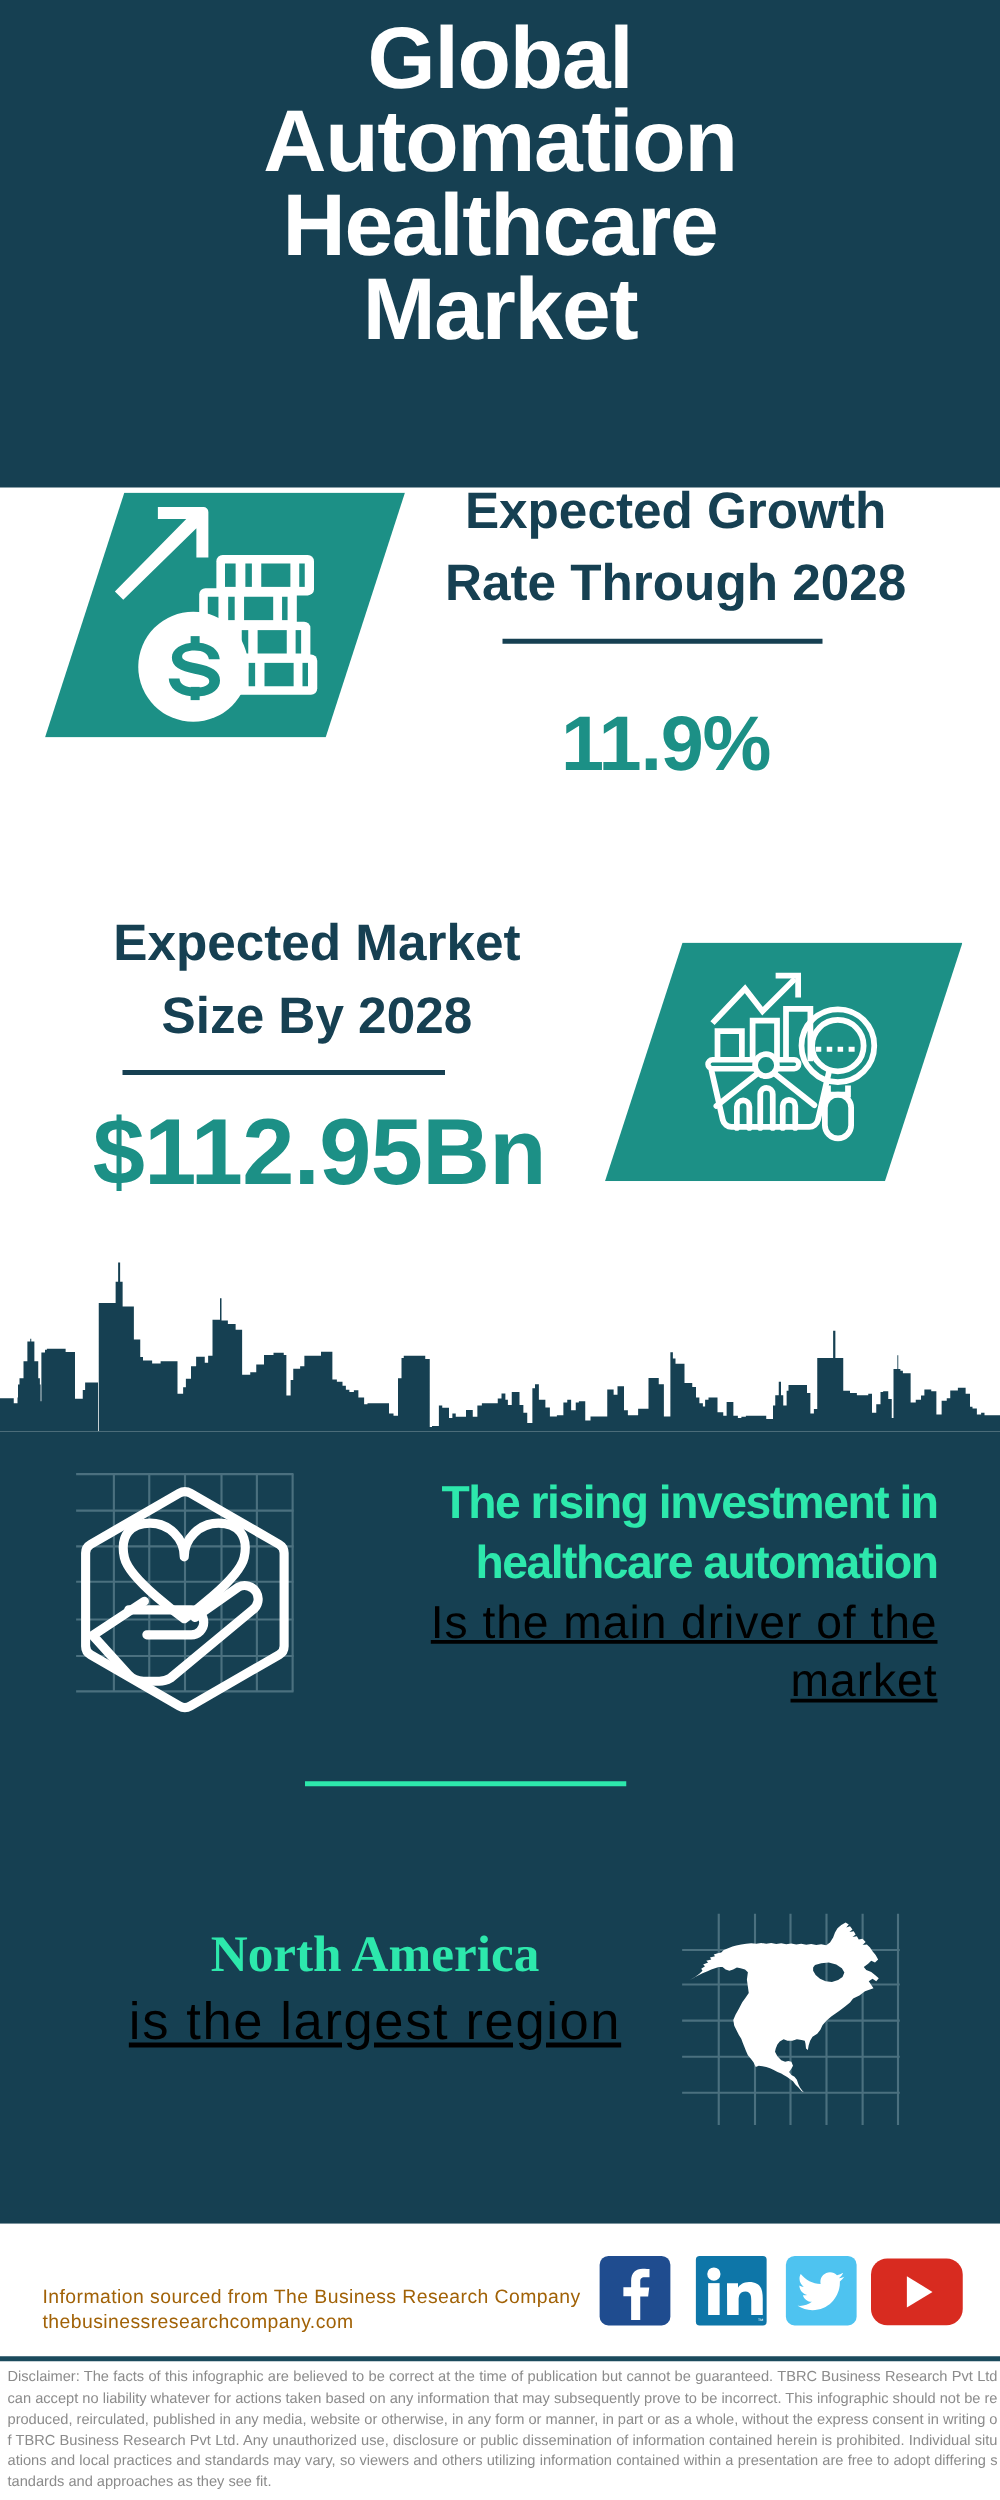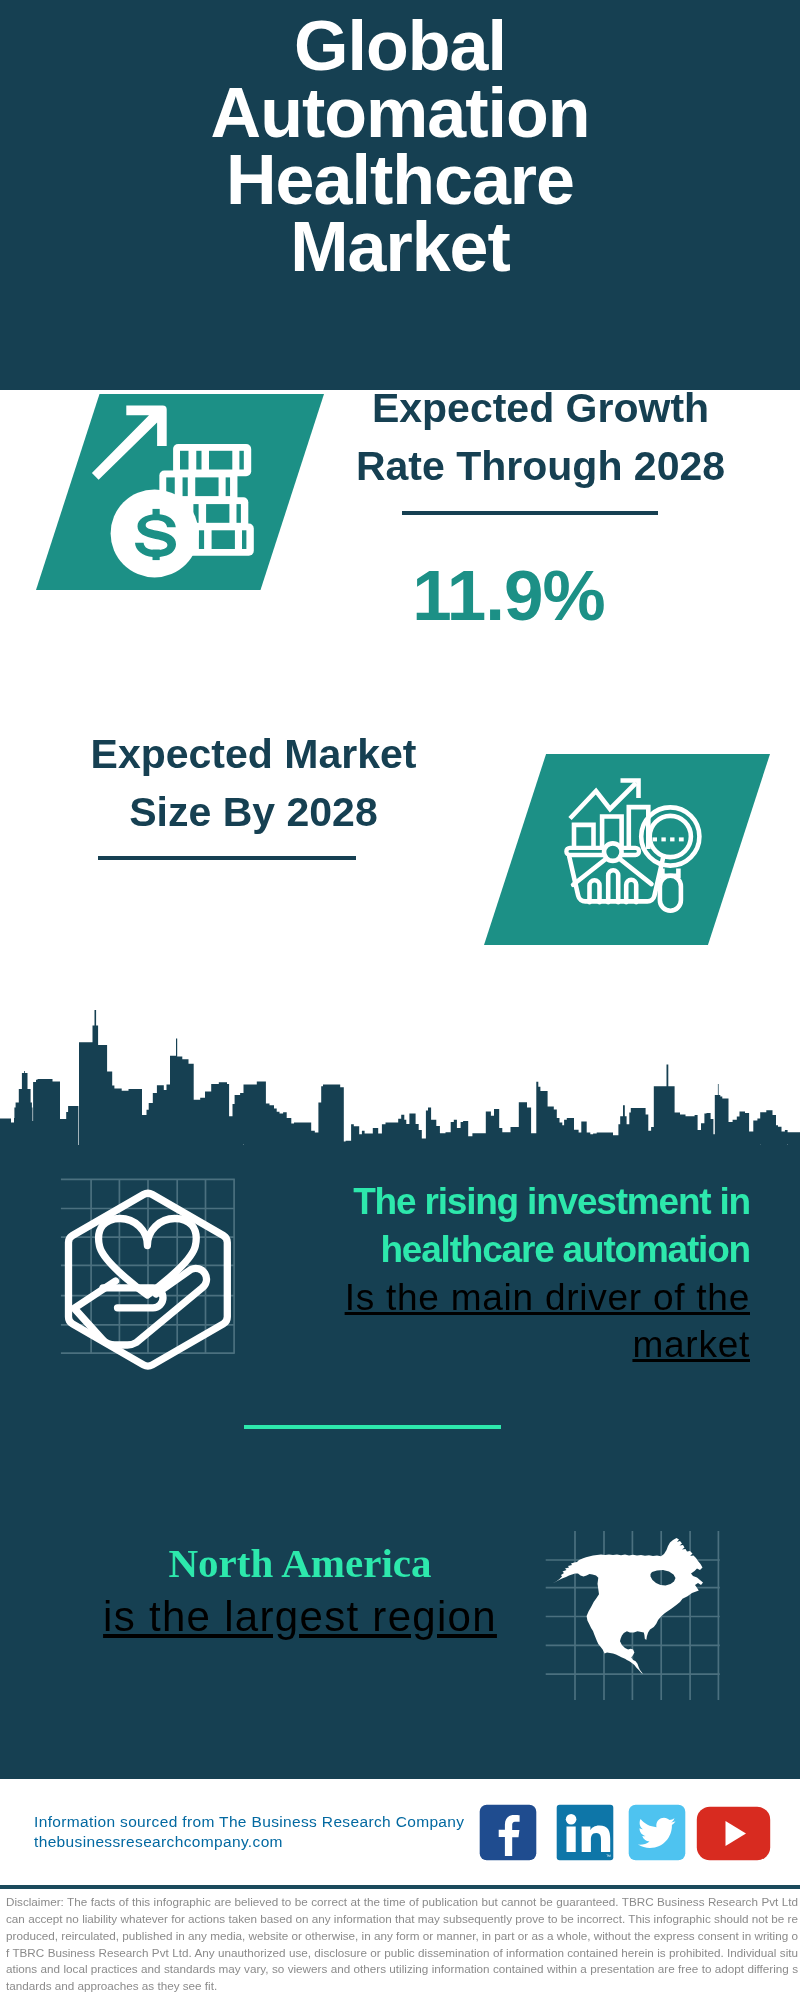--- a/index.html
+++ b/index.html
@@ -32,21 +32,21 @@
   .grid-svg{position:absolute;}
 
   .mid-txt{position:absolute;text-align:center;line-height:47.8px;font-size:37px;}
   .mid-txt .hl{color:#2DE8AC;font-weight:bold;letter-spacing:-1.2px;}
   .mid-txt .nm{color:#000000;letter-spacing:0.75px;text-decoration:underline;}
 
   .divider{position:absolute;height:4px;background:#2DE8AC;}
 
   
   .footer{position:absolute;left:0;top:1779px;width:800px;height:221px;background:#fff;}
-  .src-txt{position:absolute;color:#0369a1;font-size:15.5px;line-height:19.9px;letter-spacing:0.35px;}
+  .src-txt{position:absolute;color:#a16207;font-size:15.5px;line-height:19.9px;letter-spacing:0.35px;margin-top:16px;}
   .hr{position:absolute;left:0;top:1885px;width:800px;height:3.5px;background:#1b4a5c;}
   .disc{position:absolute;left:6px;top:1894px;width:792px;color:#8b8b8b;font-size:11.7px;line-height:16.85px;text-align:justify;word-break:break-all;}
 </style>
 </head>
 <body>
 
 <div class="page">
 
   <div class="header">
     <div class="title">
@@ -120,21 +120,21 @@
       </g>
       </g>
     </svg>
   </div>
 
   <div class="blk-title" style="left:340px;top:380px;width:401px;">
     <span>Expected Growth</span><br>
     <span>Rate Through 2028</span>
   </div>
   <div class="blk-rule" style="left:402px;top:511px;width:256px;height:4px;"></div>
-  <div class="blk-val" style="left:308px;top:546px;width:401px;font-size:71px;line-height:100px;letter-spacing:-1px;">11.9%</div>
+  <div class="blk-val" style="left:332px;top:546px;width:401px;font-size:62px;line-height:100px;letter-spacing:-1px;">11.9%</div>
 
   <div class="par par2">
     <svg viewBox="0 0 286 191" width="286" height="191" style="position:absolute;left:0;top:0;">
       <g fill="none" stroke="#ffffff" stroke-width="4.6" stroke-linejoin="miter" stroke-linecap="butt">
 
         <polyline points="86,64.5 112,37 126,55 152,29"></polyline>
 
         <polyline points="136.5,26.5 154.5,26.5 154.5,44"></polyline>
 
         <path d="M90 95 V70.9 h19.5 v24.1"></path>
@@ -169,20 +169,21 @@
         <rect x="186.1" y="83.4" width="4.4" height="4"></rect>
         <rect x="194.9" y="83.4" width="4.8" height="4"></rect>
       </g>
     </svg>
   </div>
   <div class="blk-title" style="left:53px;top:726px;width:401px;">
     <span>Expected Market</span><br>
     <span>Size By 2028</span>
   </div>
   <div class="blk-rule" style="left:98px;top:856px;width:258px;height:4px;"></div>
+  <div class="blk-val" style="left:55px;top:878px;width:401px;font-size:75px;line-height:86px;letter-spacing:-0.5px;">$112.95Bn</div>
 
   <div class="dark"></div>
 
   <svg class="skyline" viewBox="0 0 800 135" width="800" height="135" preserveAspectRatio="none">
     <path d="M0 108.5H11V135.0H0ZM11 112.5H14V135.0H11ZM14 108.0H30V135.0H14ZM30 111.0H44V135.0H30ZM44 110.0H52V135.0H44ZM52 109.0H58V135.0H52ZM14.4 97.5H32.5V135.0H14.4ZM24 69.4H25.3V135.0H24ZM21.9 63.1H27.5V135.0H21.9ZM24.2 61.0H25V135.0H24.2ZM18.8 79.0H30.6V135.0H18.8ZM15.6 92.5H31.9V135.0H15.6ZM33.1 72.0H36V135.0H33.1ZM36 69.8H37.5V135.0H36ZM37.5 69.0H52.5V135.0H37.5ZM52.5 71.5H60V135.0H52.5ZM60 109.0H66.2V135.0H60ZM66.2 102.0H68.1V135.0H66.2ZM68.1 96.0H78.4V135.0H68.1ZM79 32.3H92.5V135.0H79ZM92.5 15.4H94.5V135.0H92.5ZM94.5 -2.0H96.1V135.0H94.5ZM96.1 15.4H98.1V135.0H96.1ZM98.1 35.1H107.1V135.0H98.1ZM107.1 61.6H112.2V135.0H107.1ZM112.2 75.6H114.4V135.0H112.2ZM114.4 78.4H121.7V135.0H114.4ZM121.7 80.7H128.5V135.0H121.7ZM128.5 79.0H142V135.0H128.5ZM142 104.9H146.5V135.0H142ZM146.5 99.8H148.7V135.0H146.5ZM148.7 93.0H152.8V135.0H148.7ZM152.8 82.9H156.9V135.0H152.8ZM156.9 75.3H163.8V135.0H156.9ZM163.8 80.1H166.5V135.0H163.8ZM166.5 74.6H170V135.0H166.5ZM170 45.8H176V135.0H170ZM176 28.6H177.2V135.0H176ZM177.2 46.4H182.3V135.0H177.2ZM182.3 49.2H188.5V135.0H182.3ZM188.5 53.7H193.7V135.0H188.5ZM193.7 89.8H200.2V135.0H193.7ZM200.2 87.7H205V135.0H200.2ZM205 81.5H211.2V135.0H205ZM211.2 74.0H218.8V135.0H211.2ZM218.8 72.2H227V135.0H218.8ZM227 74.0H229.1V135.0H227ZM229.1 106.3H232.5V135.0H229.1ZM232.5 93.9H234.6V135.0H232.5ZM234.6 84.9H240.1V135.0H234.6ZM240.1 82.9H243.5V135.0H240.1ZM243.5 74.6H256.8V135.0H243.5ZM256.8 71.4H265.9V135.0H256.8ZM265.9 93.5H269.5V135.0H265.9ZM269.5 95.3H274V135.0H269.5ZM274 98.6H276.7V135.0H274ZM276.7 101.7H279.5V135.0H276.7ZM279.5 103.5H283.1V135.0H279.5ZM283.1 102.2H286.7V135.0H283.1ZM286.7 108.0H291.3V135.0H286.7ZM291.3 113.4H294V135.0H291.3ZM294 112.5H311.2V135.0H294ZM311.2 120.7H314.8V135.0H311.2ZM314.8 122.5H318.4V135.0H314.8ZM318.4 92.6H321.2V135.0H318.4ZM321.2 76.3H323V135.0H321.2ZM323 74.5H340.2V135.0H323ZM340.2 77.2H343.8V135.0H340.2ZM343.8 131.6H345.6V135.0H343.8ZM345.6 130.7H351.1V135.0H345.6ZM351.1 114.3H353.8V135.0H351.1ZM353.8 116.2H359.2V135.0H353.8ZM359.2 124.3H361.9V135.0H359.2ZM361.9 120.7H364.6V135.0H361.9ZM364.6 123.4H372.8V135.0H364.6ZM372.8 118.0H378.2V135.0H372.8ZM378.2 123.4H381.9V135.0H378.2ZM381.9 114.3H385.5V135.0H381.9ZM385.5 112.5H398.2V135.0H385.5ZM398.2 108.8H401.2V135.0H398.2ZM401.2 104.7H404.3V135.0H401.2ZM404.3 109.8H406.3V135.0H404.3ZM406.3 113.9H409.4V135.0H406.3ZM409.4 103.6H415.6V135.0H409.4ZM415.6 113.9H418.7V135.0H415.6ZM418.7 120.1H421.8V135.0H418.7ZM421.8 128.4H425.9V135.0H421.8ZM425.9 100.5H428V135.0H425.9ZM428 97.4H431.1V135.0H428ZM431.1 109.8H436.3V135.0H431.1ZM436.3 116.0H439.9V135.0H436.3ZM439.9 123.2H445.5V135.0H439.9ZM445.5 122.2H450.7V135.0H445.5ZM450.7 111.9H453.8V135.0H450.7ZM453.8 109.8H456.9V135.0H453.8ZM456.9 118.1H460.6V135.0H456.9ZM460.6 111.9H463.1V135.0H460.6ZM463.1 110.9H468.2V135.0H463.1ZM468.2 126.3H472.4V135.0H468.2ZM472.4 123.2H485.8V135.0H472.4ZM485.8 101.6H490.9V135.0H485.8ZM490.9 105.7H494V135.0H490.9ZM494 98.9H499.2V135.0H494ZM499.2 118.1H502.3V135.0H499.2ZM502.3 122.2H510.5V135.0H502.3ZM510.5 117.0H518.8V135.0H510.5ZM518.8 92.3H527V135.0H518.8ZM527 97.4H531.1V135.0H527ZM531.1 123.2H536.3V135.0H531.1ZM536.3 71.7H538.3V135.0H536.3ZM538.3 76.8H540.4V135.0H538.3ZM540.4 80.9H547.6V135.0H540.4ZM547.6 96.4H553.8V135.0H547.6ZM553.8 99.5H556.8V135.0H553.8ZM556.8 108.0H559.5V135.0H556.8ZM559.5 112.5H562.3V135.0H559.5ZM562.3 115.2H564.1V135.0H562.3ZM564.1 109.8H566.8V135.0H564.1ZM566.8 108.0H574V135.0H566.8ZM574 119.8H578.6V135.0H574ZM578.6 122.5H581.3V135.0H578.6ZM581.3 111.6H586.7V135.0H581.3ZM586.7 122.5H590.3V135.0H586.7ZM590.3 124.3H593.1V135.0H590.3ZM593.1 123.4H596.7V135.0H593.1ZM596.7 122.5H613V135.0H596.7ZM613 125.2H618.4V135.0H613ZM618.4 114.3H620.2V135.0H618.4ZM620.2 106.2H626.6V135.0H620.2ZM623 95.3H624.8V135.0H623ZM626.6 114.3H629.3V135.0H626.6ZM629.3 102.6H630.8V135.0H629.3ZM630.8 98.0H645.6V135.0H630.8ZM645.6 104.4H648.3V135.0H645.6ZM648.3 120.7H651.1V135.0H648.3ZM651.1 117.1H653.8V135.0H651.1ZM653.8 76.3H674.6V135.0H653.8ZM666.5 54.5H668.3V135.0H666.5ZM674.6 102.6H680V135.0H674.6ZM680 104.4H685.5V135.0H680ZM685.5 106.2H694.6V135.0H685.5ZM694.6 105.0H697.6V135.0H694.6ZM697.6 120.1H701V135.0H697.6ZM701 113.3H704.4V135.0H701ZM704.4 103.6H706.5V135.0H704.4ZM706.5 103.0H710.6V135.0H706.5ZM710.6 109.1H713.4V135.0H710.6ZM713.4 124.3H714.8V135.0H713.4ZM714.8 85.1H720.3V135.0H714.8ZM717.9 74.1H718.6V135.0H717.9ZM720.3 86.5H722.3V135.0H720.3ZM722.3 88.5H728.5V135.0H722.3ZM728.5 111.9H732.6V135.0H728.5ZM732.6 109.8H736.8V135.0H732.6ZM736.8 106.4H739.5V135.0H736.8ZM739.5 101.6H745V135.0H739.5ZM745 103.0H749.1V135.0H745ZM749.1 121.5H753.3V135.0H749.1ZM753.3 110.5H757.4V135.0H753.3ZM757.4 108.5H760.2V135.0H757.4ZM760.2 102.3H766.3V135.0H760.2ZM766.3 100.2H772.5V135.0H766.3ZM772.5 105.0H776V135.0H772.5ZM776 115.3H778V135.0H776ZM778 116.7H781.5V135.0H778ZM781.5 121.5H784.9V135.0H781.5ZM784.9 120.1H787.6V135.0H784.9ZM787.6 122.2H800V135.0H787.6Z" fill="#164052"></path>
   </svg>
 
   <svg class="grid-svg" viewBox="0 0 200 200" width="200" height="200" style="left:50px;top:1172px;">
     <g stroke="#4b707f" stroke-width="1.7">
       <line x1="41.1" y1="7.3" x2="41.1" y2="181.1"></line>

